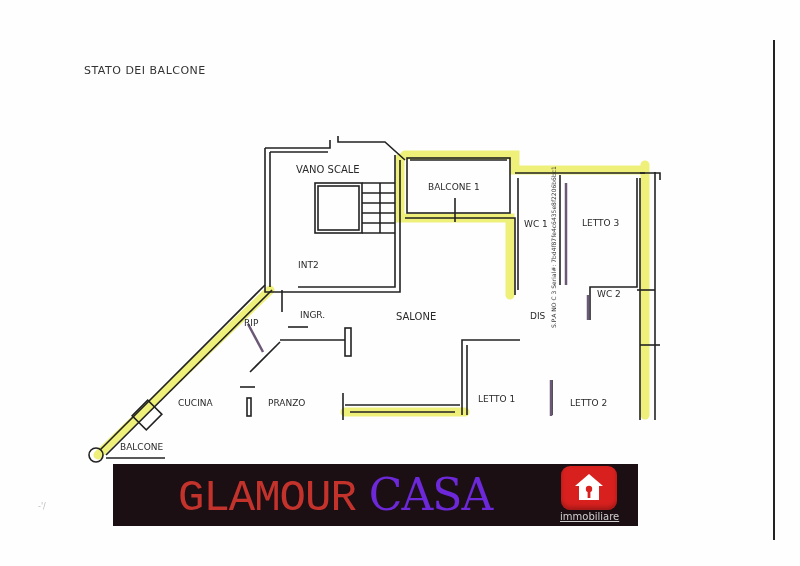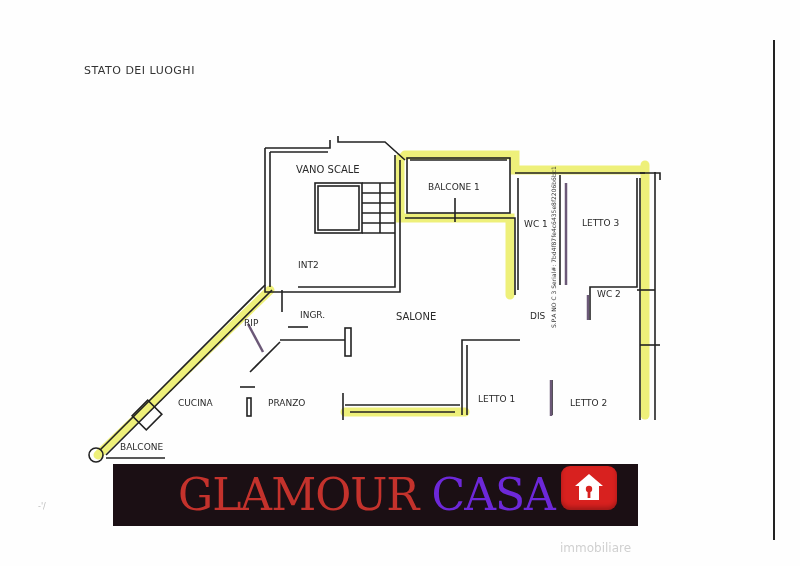--- a/index.html
+++ b/index.html
@@ -6,32 +6,32 @@
   body { width:800px; height:566px; position:relative; overflow:hidden; font-family:"DejaVu Sans", sans-serif; }
   .page { position:absolute; left:0; top:0; width:800px; height:566px; background:#fefefe; }
   .right-border { position:absolute; left:773px; top:40px; width:2px; height:500px; background:#222; }
   .plan-title { position:absolute; left:84px; top:64px; font-family:"DejaVu Sans", sans-serif; font-size:11px; letter-spacing:0.5px; color:#333; }
   svg.plan { position:absolute; left:0; top:0; }
   .lbl { font-family:"DejaVu Sans", sans-serif; font-size:10px; fill:#2a2a2a; }
   .lbl-sm { font-family:"DejaVu Sans", sans-serif; font-size:9px; fill:#2a2a2a; }
   .wm { font-family:"DejaVu Sans", sans-serif; font-size:6px; fill:#333; }
   .banner { position:absolute; left:113px; top:464px; width:525px; height:62px; background:#1b0f14; }
   .brand { position:absolute; left:178px; top:470px; font-family:"DejaVu Serif", serif; font-size:44px; line-height:50px; white-space:nowrap; letter-spacing:-1px; }
-  .brand .b1 { color:#c4322c; }
+  .brand .b1 { color:#c4322c;font-family:Liberation Mono, monospace; }
   .brand .b2 { color:#6d28d9; }
   .logo-box { position:absolute; left:561px; top:466px; width:56px; height:44px; background:#d8211f; border-radius:9px; box-shadow: inset 0 -3px 4px rgba(0,0,0,0.25); }
-  .logo-sub { position:absolute; left:560px; top:541px; font-size:12px; color:#d0d0d0; font-family:"DejaVu Sans", sans-serif; }
+  .logo-sub { position:absolute; left:560px; top:511px; font-size:10px; color:#d0d0d0; font-family:"DejaVu Sans", sans-serif;text-decoration:underline; }
   .corner-mark { position:absolute; left:38px; top:502px; font-size:8px; color:#bbb; }
 </style>
 </head>
 <body>
 
 <div class="page">
 
-  <div class="plan-title">STATO DEI LUOGHI</div>
+  <div class="plan-title">STATO DEI BALCONE</div>
 
   <div class="right-border"></div>
 
   <svg class="plan" width="800" height="566" viewBox="0 0 800 566">
 
     <g stroke="#eef07a" stroke-width="9" fill="none" stroke-linecap="round">
       <polyline points="400,158 400,218 510,218 510,295"></polyline>
       <polyline points="405,155 515,155 515,170 640,170"></polyline>
       <polyline points="645,165 645,415"></polyline>
       <polyline points="270,290 98,455"></polyline>

